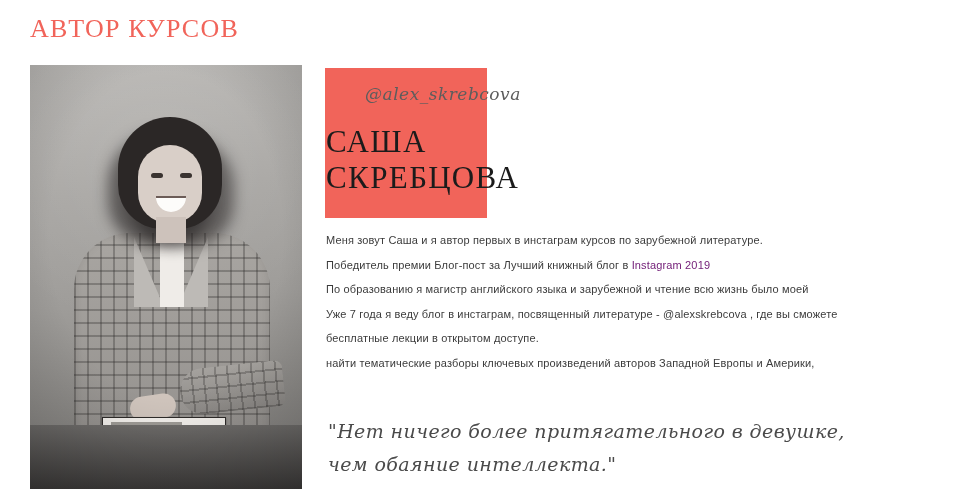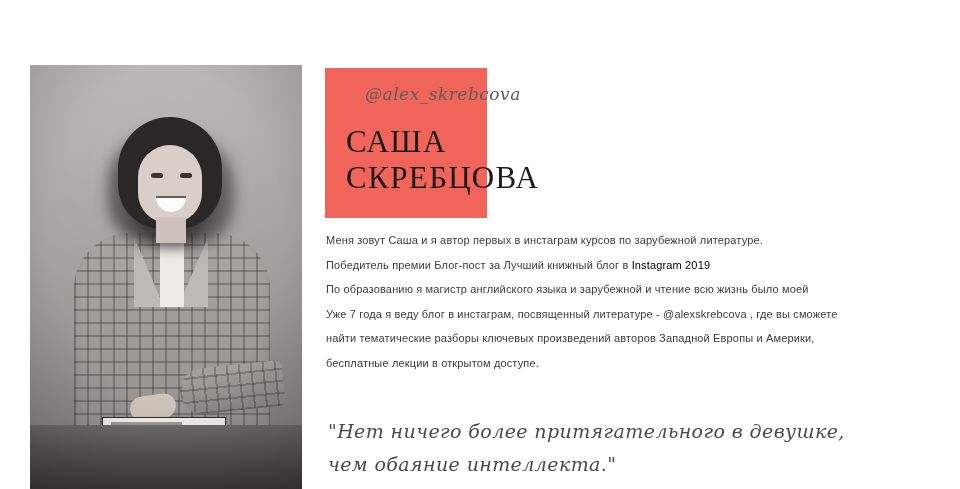--- a/index.html
+++ b/index.html
@@ -224,21 +224,21 @@
     font-style: italic;
     font-size: 17px;
     color: #5d5d5d;
     letter-spacing: 0.5px;
     white-space: nowrap;
   }
 
   
   .person-name {
     position: absolute;
-    left: 346px;
+    left: 326px;
     top: 124px;
     font-family: "Liberation Serif", serif;
     font-size: 31px;
     line-height: 36px;
     letter-spacing: 1.4px;
     color: #1b1b1b;
     font-weight: 400;
   }
   .person-name span { display: block; white-space: nowrap; }
 
@@ -247,21 +247,21 @@
     position: absolute;
     left: 326px;
     top: 228px;
     width: 602px;
     font-size: 11px;
     line-height: 24.5px;
     color: #3b3b3b;
     letter-spacing: 0.15px;
   }
   .bio p { margin: 0; }
-  .bio .link { color: #000000; text-decoration: none; }
+  .bio .link { color: #701a75; text-decoration: none; }
 
   
   .quote {
     position: absolute;
     left: 328px;
     top: 415px;
     width: 600px;
     font-family: "DejaVu Serif", serif;
     font-style: italic;
     font-size: 19px;
@@ -269,20 +269,21 @@
     color: #4a4a4a;
     letter-spacing: 0.4px;
   }
   .quote span { display: block; white-space: nowrap; }
 </style>
 </head>
 <body>
 
 <div class="page">
 
+  <div class="section-title">АВТОР КУРСОВ</div>
 
   <div class="photo-frame">
     <div class="photo-inner"></div>
     <div class="ph-body"></div>
     <div class="ph-lapel-l"></div>
     <div class="ph-lapel-r"></div>
     <div class="ph-shirt"></div>
     <div class="ph-hair"></div>
     <div class="ph-face"></div>
     <div class="ph-eye-l"></div>
@@ -309,22 +310,22 @@
   <div class="person-name">
     <span>САША</span>
     <span>СКРЕБЦОВА</span>
   </div>
 
   <div class="bio">
     <p>Меня зовут Саша и я автор первых в инстаграм курсов по зарубежной литературе.</p>
     <p><span>Победитель премии Блог-пост за Лучший книжный блог в </span><a class="link" href="#">Instagram 2019</a></p>
     <p>По образованию я магистр английского языка и зарубежной и чтение всю жизнь было моей</p>
     <p>Уже 7 года я веду блог в инстаграм, посвященный литературе - @alexskrebcova , где вы сможете</p>
+    <p>бесплатные лекции в открытом доступе.</p>
     <p>найти тематические разборы ключевых произведений авторов Западной Европы и Америки,</p>
-    <p>бесплатные лекции в открытом доступе.</p>
   </div>
 
   <div class="quote">
     <span>"Нет ничего более притягательного в девушке,</span>
     <span>чем обаяние интеллекта."</span>
   </div>
 
 </div>
 
 </body></html>

